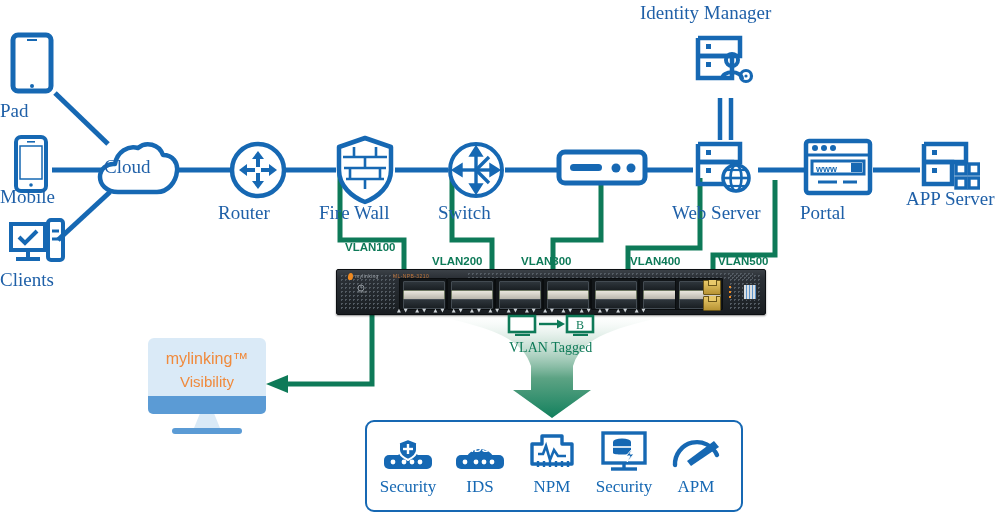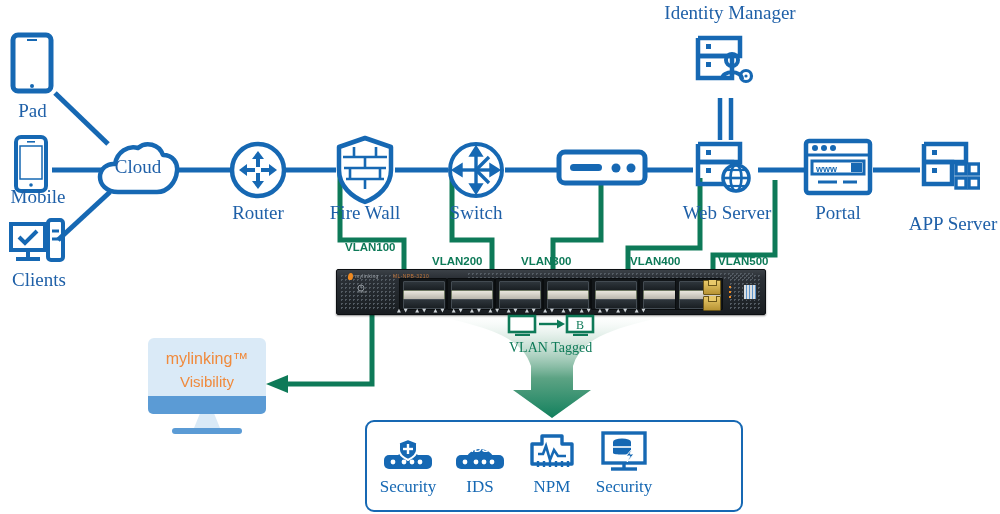--- a/index.html
+++ b/index.html
@@ -17,21 +17,21 @@
     background: #ffffff;
     overflow: hidden;
   }
   .node-label {
     position: absolute;
     color: #1F60A8;
     font-family: "Liberation Serif", "DejaVu Serif", serif;
     font-size: 19px;
     line-height: 1;
     white-space: nowrap;
-    text-align: center;
+    text-align: left;
   }
   .vlan-label {
     position: absolute;
     color: #0E7A58;
     font-family: "Liberation Sans", "DejaVu Sans", sans-serif;
     font-weight: bold;
     font-size: 11.5px;
     white-space: nowrap;
   }
   .icon-box {
@@ -416,21 +416,21 @@
       <path d="M6 4 H48 V22 H6" fill="none" stroke="#1668B3" stroke-width="4.5"></path>
       <path d="M6 22 H34 V44 H6 V4" fill="none" stroke="#1668B3" stroke-width="4.5"></path>
       <rect x="14" y="10" width="5" height="5" fill="#1668B3"></rect>
       <rect x="14" y="28" width="5" height="5" fill="#1668B3"></rect>
       <rect x="38" y="24" width="10" height="10" fill="none" stroke="#1668B3" stroke-width="3.4"></rect>
       <rect x="51" y="24" width="10" height="10" fill="none" stroke="#1668B3" stroke-width="3.4"></rect>
       <rect x="38" y="38" width="10" height="10" fill="none" stroke="#1668B3" stroke-width="3.4"></rect>
       <rect x="51" y="38" width="10" height="10" fill="none" stroke="#1668B3" stroke-width="3.4"></rect>
     </svg>
   </div>
-  <div class="node-label" style="left:906px;top:214px;width:94px;">APP Server</div>
+  <div class="node-label" style="left:906px;top:189px;width:94px;">APP Server</div>
 
   <div class="vlan-label" style="left:345px;top:241px;">VLAN100</div>
   <div class="vlan-label" style="left:432px;top:255px;">VLAN200</div>
   <div class="vlan-label" style="left:521px;top:255px;">VLAN300</div>
   <div class="vlan-label" style="left:630px;top:255px;">VLAN400</div>
   <div class="vlan-label" style="left:718px;top:255px;">VLAN500</div>
 
   <div id="switch-appliance">
     <div class="sw-vent" style="left:3px;top:4px;width:56px;height:36px;"></div>
     <div class="sw-vent" style="left:130px;top:2px;width:286px;height:7px;"></div>
@@ -573,16 +573,25 @@
           <line x1="12" y1="38" x2="38" y2="38" stroke="#1668B3" stroke-width="3.4"></line>
           <ellipse cx="23" cy="11" rx="9" ry="3.4" fill="#1668B3"></ellipse>
           <path d="M14 11 V22 C14 24 32 24 32 22 V11" fill="#1668B3"></path>
           <line x1="14" y1="16" x2="32" y2="16" stroke="#ffffff" stroke-width="1.6"></line>
           <path d="M33 18 l-6 7 h4 l-3 6 7 -8 h-4 z" fill="#1668B3" stroke="#ffffff" stroke-width="1"></path>
         </svg>
       </div>
       <div class="tool-name">Security</div>
     </div>
 
+    <div class="tool-cell" style="left:292px;">
+      <div class="tool-ico">
+        <svg width="52" height="38" viewBox="0 0 52 38">
+          <path d="M5 32 A22 22 0 0 1 47 22" fill="none" stroke="#1668B3" stroke-width="4.4" stroke-linecap="round"></path>
+          <path d="M44 8 L49 14 L21 33 L17 28 Z" fill="#1668B3"></path>
+        </svg>
+      </div>
+      <div class="tool-name">APM</div>
+    </div>
 
   </div>
 
 </div>
 
 </body></html>

